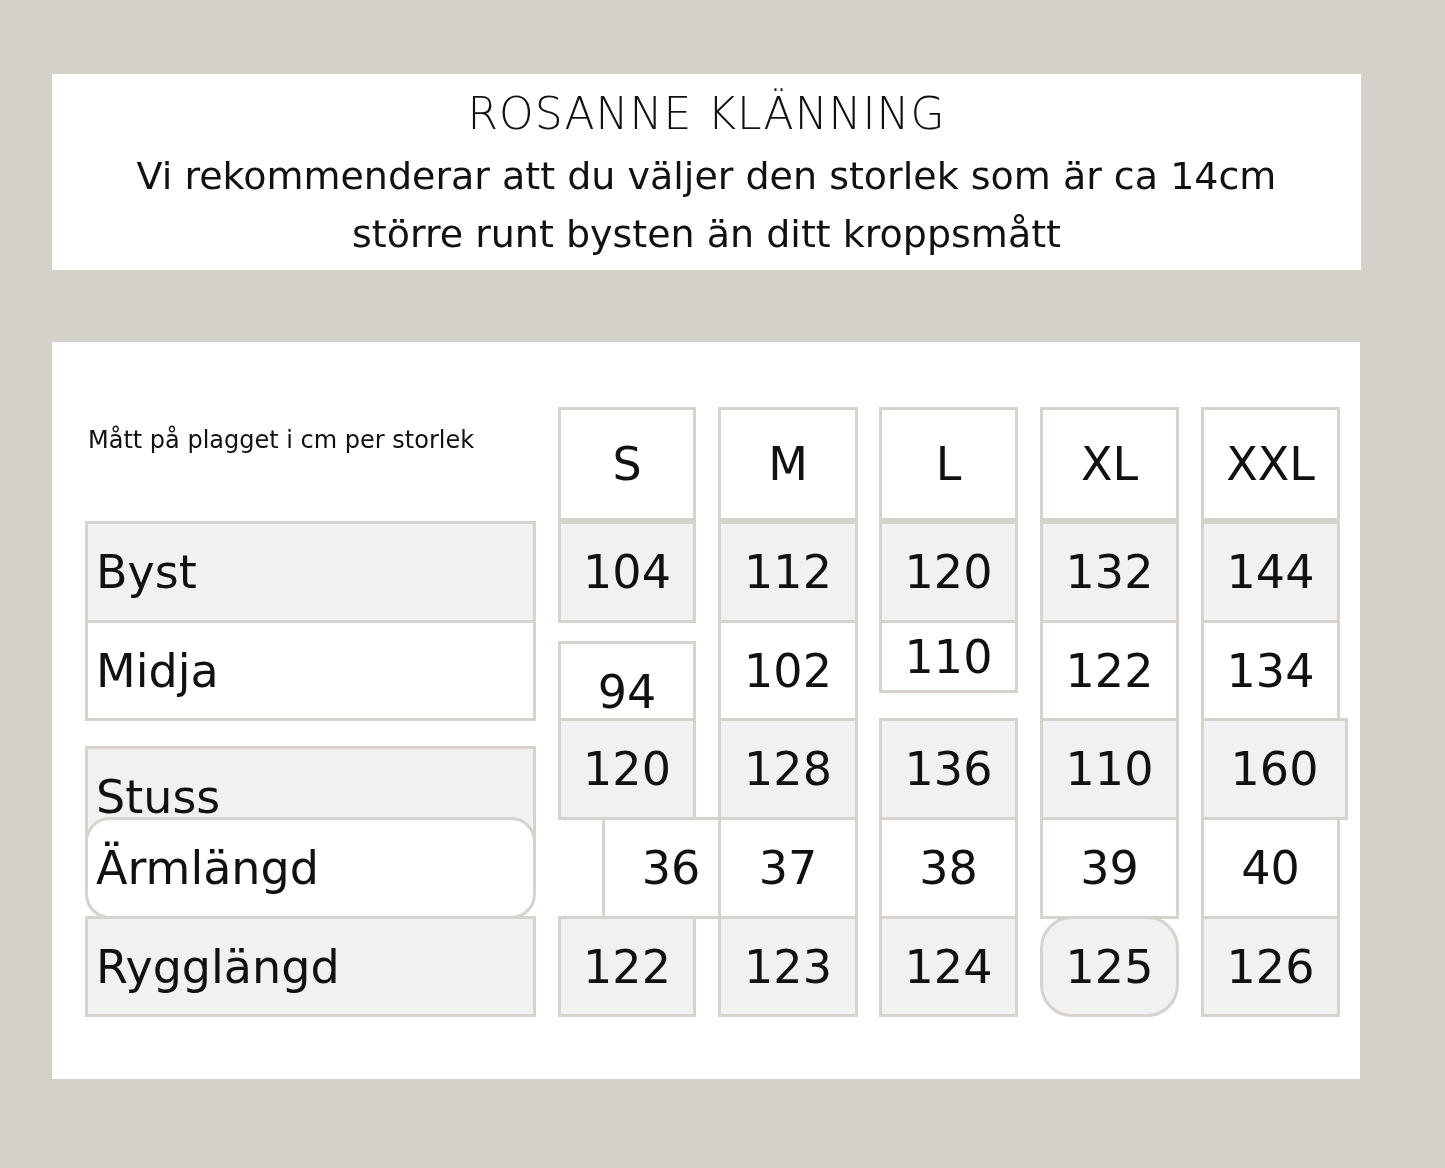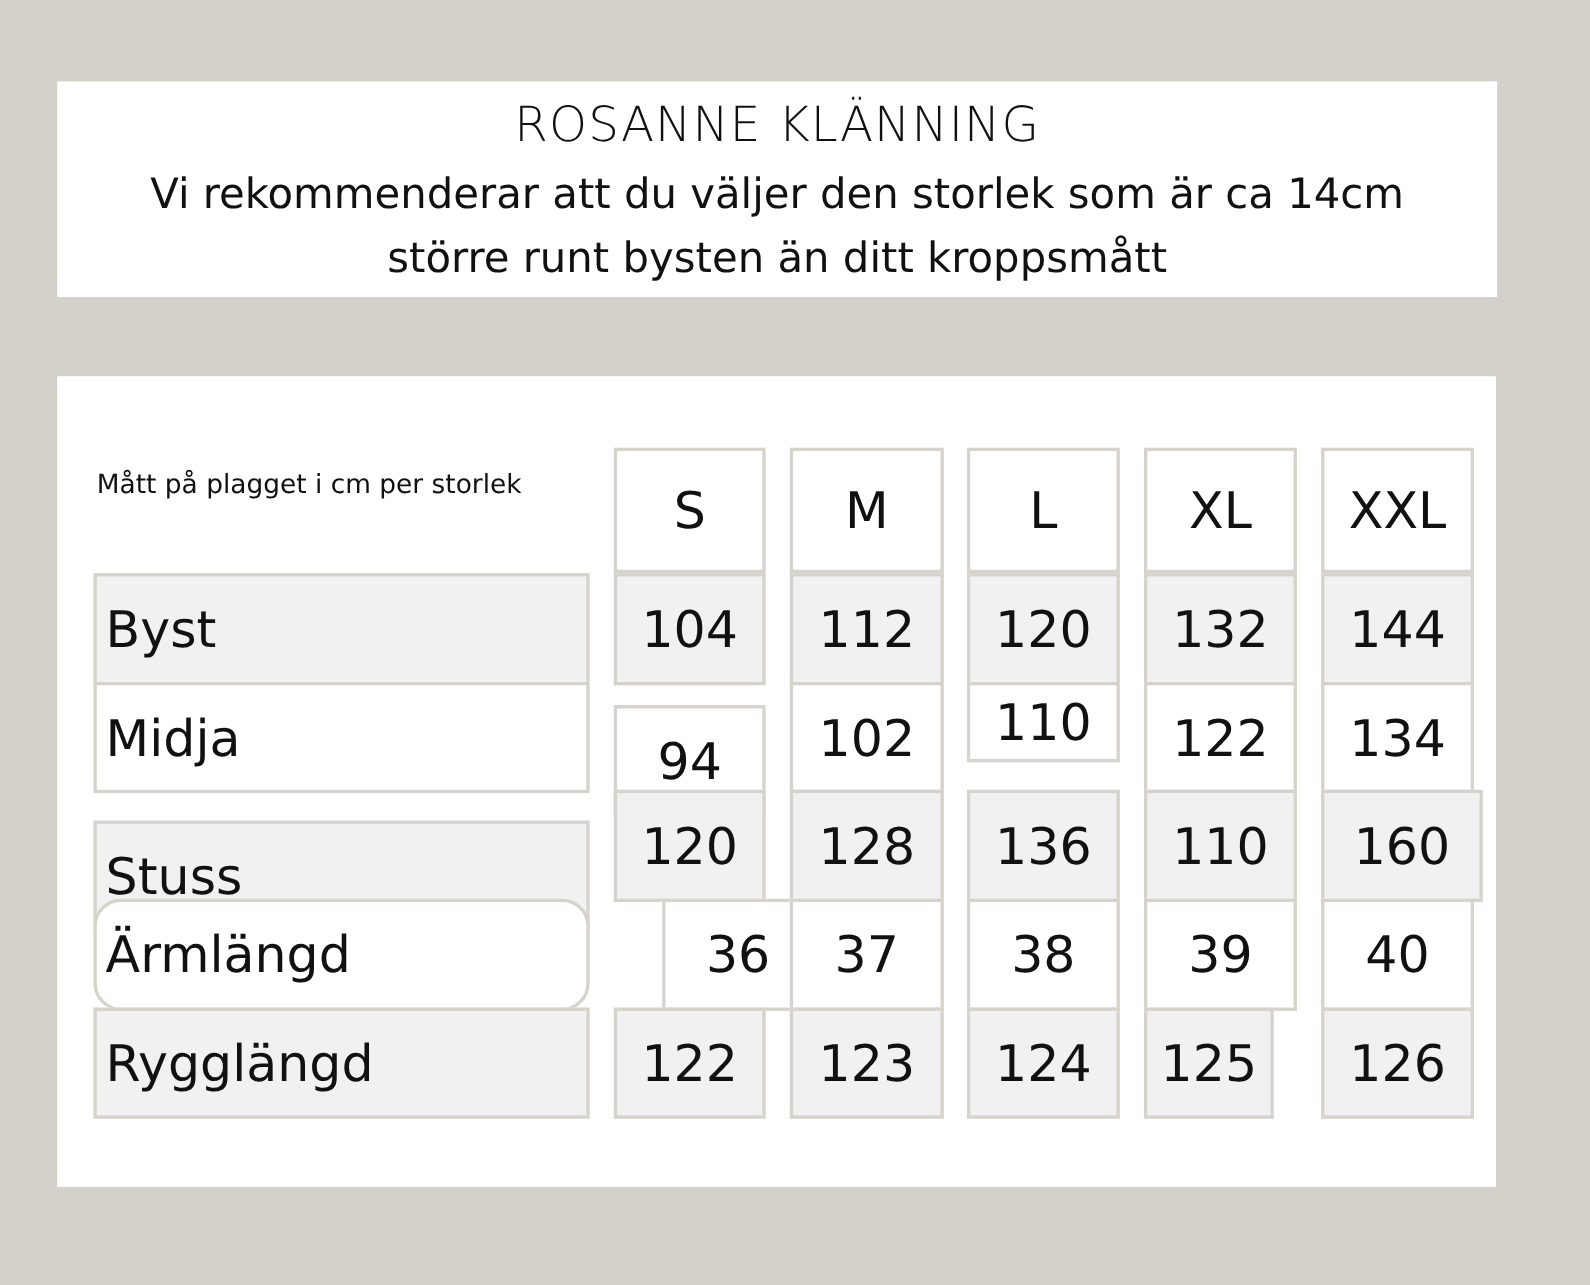--- a/index.html
+++ b/index.html
@@ -57,15 +57,15 @@
     <div class="abs cell label white" style="left: 85px; top: 817px; width: 451px; height: 102px; border-radius: 25px;">Ärmlängd</div>
     <div class="abs cell white" style="left: 558px; top: 817px; width: 138px; height: 102px; margin-left: 44px;">36</div>
     <div class="abs cell white" style="left: 718px; top: 817px; width: 140px; height: 102px;">37</div>
     <div class="abs cell white" style="left: 879px; top: 817px; width: 139px; height: 102px;">38</div>
     <div class="abs cell white" style="left: 1040px; top: 817px; width: 139px; height: 102px;">39</div>
     <div class="abs cell white" style="left: 1201px; top: 817px; width: 139px; height: 102px;">40</div>
     <div class="abs cell label shade" style="left: 85px; top: 916px; width: 451px; height: 101px;">Rygglängd</div>
     <div class="abs cell shade" style="left: 558px; top: 916px; width: 138px; height: 101px;">122</div>
     <div class="abs cell shade" style="left: 718px; top: 916px; width: 140px; height: 101px;">123</div>
     <div class="abs cell shade" style="left: 879px; top: 916px; width: 139px; height: 101px;">124</div>
-    <div class="abs cell shade" style="left: 1040px; top: 916px; width: 118px; height: 101px;">125</div>
+    <div class="abs cell shade" style="left: 1040px; top: 916px; width: 139px; height: 101px; border-radius: 32px;">125</div>
     <div class="abs cell shade" style="left: 1201px; top: 916px; width: 139px; height: 101px;">126</div>
   </div>
 
 </body></html>

